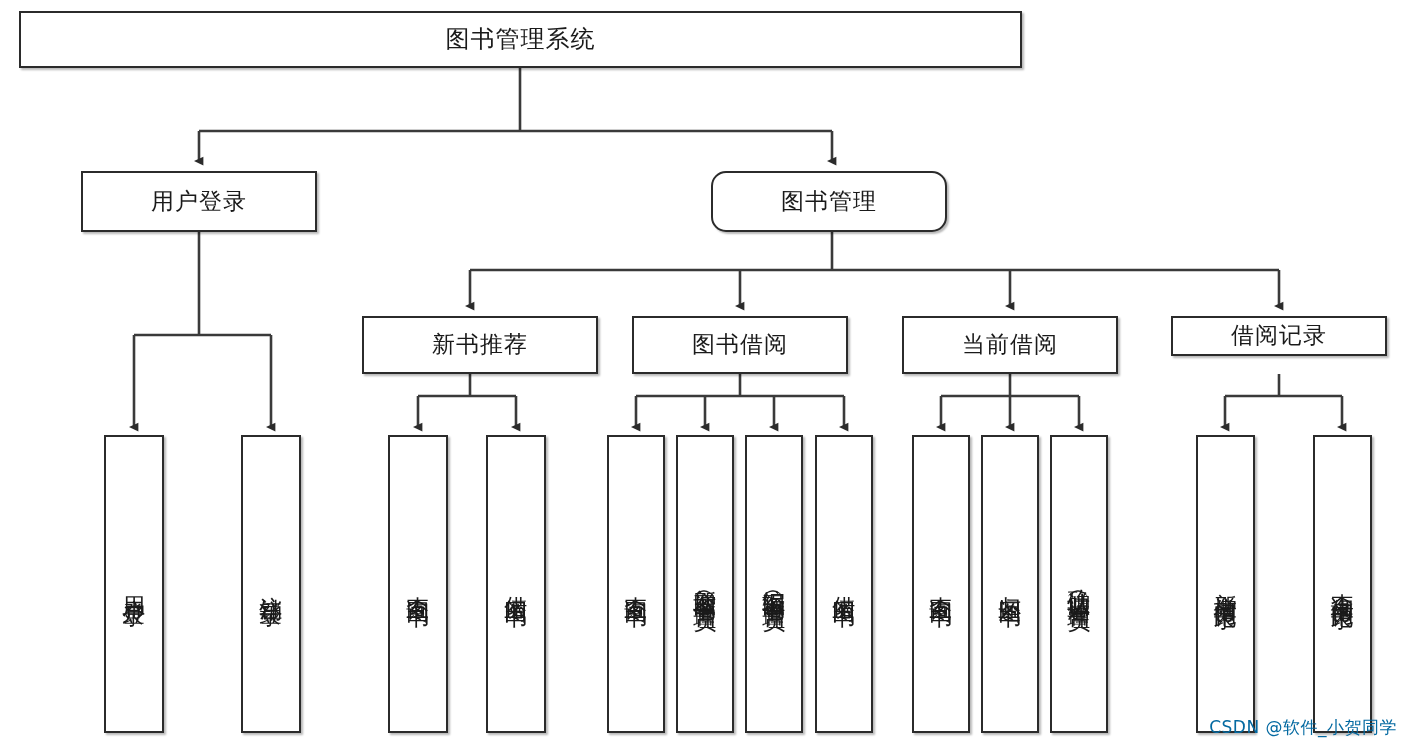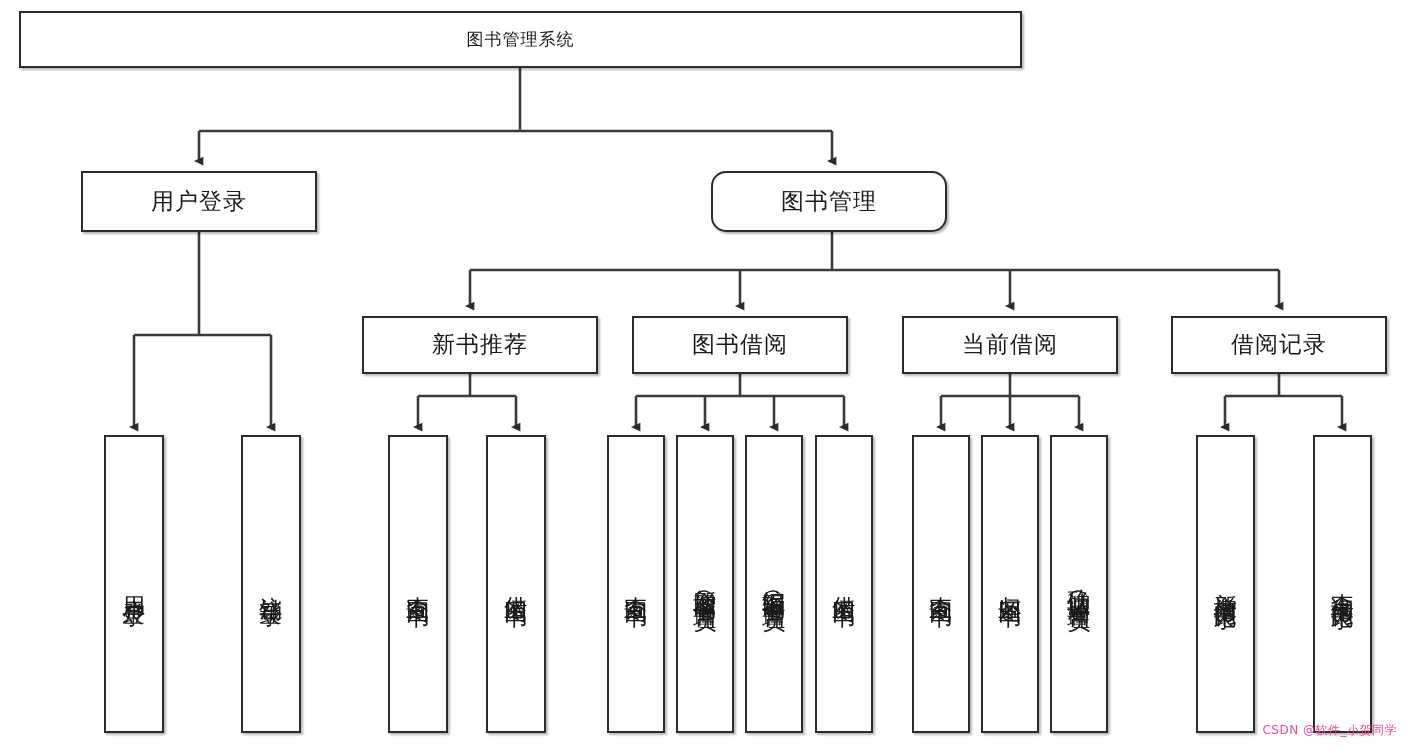--- a/index.html
+++ b/index.html
@@ -35,41 +35,41 @@
     align-items: center;
     justify-content: center;
     color: #1a1a1a;
   }
   .node.horizontal {
     font-size: 23px;
     letter-spacing: 1px;
     line-height: 1.2;
   }
   .node.root {
-    font-size: 17px;
+    font-size: 24px;
   }
   .node.vertical {
     writing-mode: vertical-rl;
     text-orientation: upright;
     font-size: 23px;
     letter-spacing: 3px;
     line-height: 1.15;
     padding: 6px 0;
   }
   .node.vertical .vtext {
     writing-mode: vertical-rl;
     text-orientation: upright;
     white-space: nowrap;
   }
   .watermark {
     position: absolute;
     right: 8px;
     bottom: 8px;
-    font-size: 12px;
-    color: #ec4899;
+    font-size: 17px;
+    color: #0369a1;
     letter-spacing: 0.5px;
     white-space: nowrap;
   }
 </style>
 </head>
 <body>
 
 <div id="canvas">
 
   <svg class="wires" viewBox="0 0 1405 747">
@@ -135,21 +135,21 @@
 
   <div class="node horizontal" style="left:362px; top:316px; width:236px; height:58px;">
     <span>新书推荐</span>
   </div>
   <div class="node horizontal" style="left:632px; top:316px; width:216px; height:58px;">
     <span>图书借阅</span>
   </div>
   <div class="node horizontal" style="left:902px; top:316px; width:216px; height:58px;">
     <span>当前借阅</span>
   </div>
-  <div class="node horizontal" style="left:1171px; top:316px; width:216px; height:58px;">
+  <div class="node horizontal" style="left:1171px; top:316px; width:216px; height:40px;">
     <span>借阅记录</span>
   </div>
 
   <div class="node vertical" style="left:104px; top:435px; width:60px; height:298px;">
     <span class="vtext">用户登录</span>
   </div>
   <div class="node vertical" style="left:241px; top:435px; width:60px; height:298px;">
     <span class="vtext">注销登录</span>
   </div>
 

